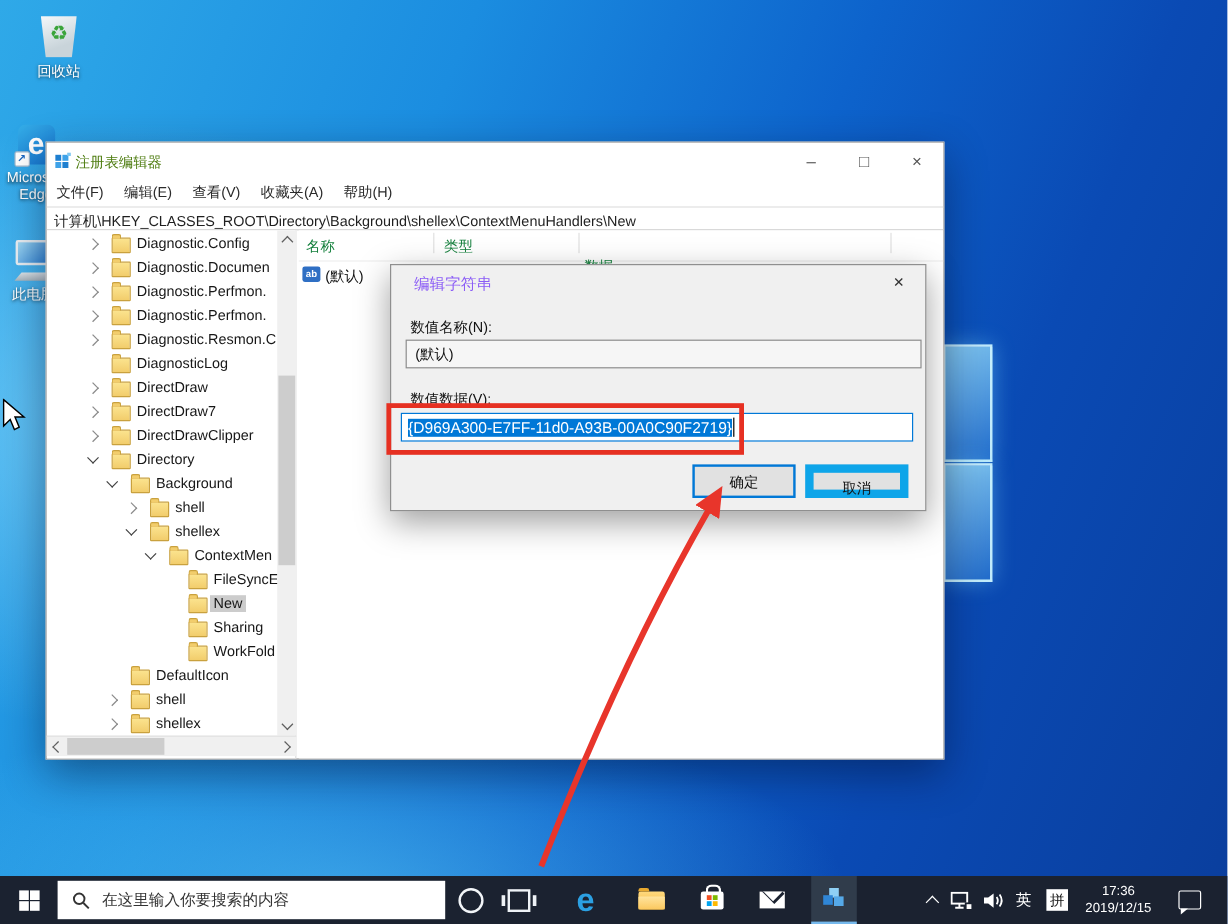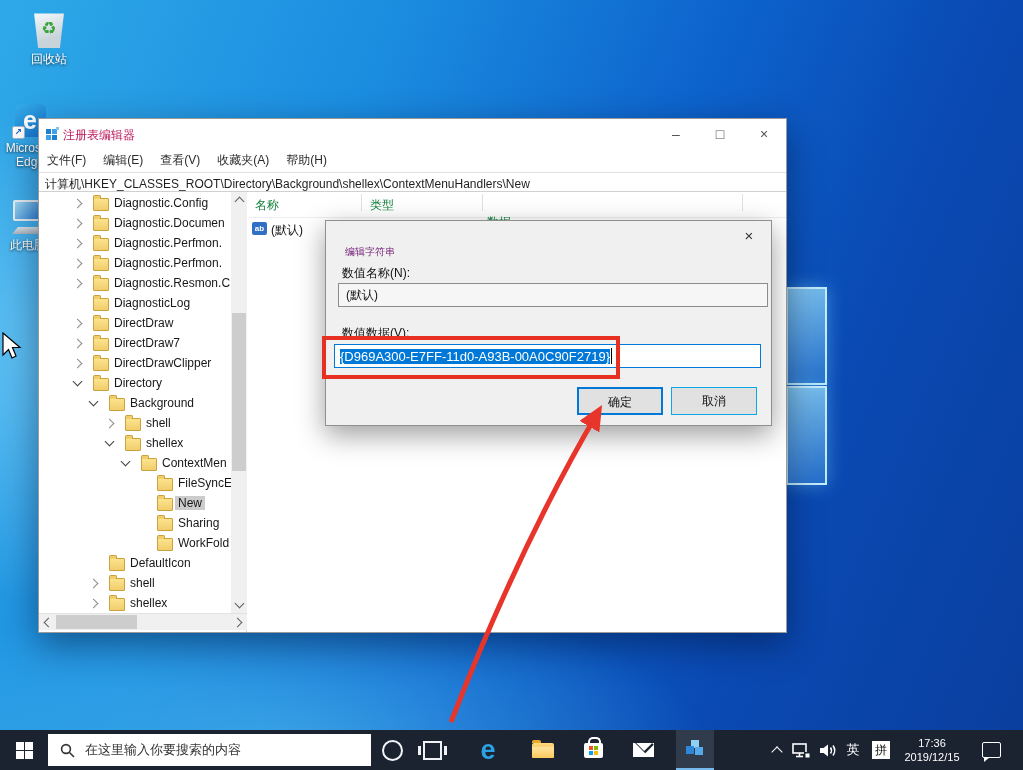--- a/index.html
+++ b/index.html
@@ -27,21 +27,21 @@
   .shortcut-arrow{width:11px;height:11px;background:#fff;border:1px solid #9fb7cc;border-radius:2px;
     color:#1a66c0;font-size:9px;line-height:10px;text-align:center;font-weight:bold;}
   .pc-monitor{width:26px;height:17px;border:2px solid #e9eef2;border-radius:2px;
     background:linear-gradient(135deg,#9fd8f2,#2a7fd4);}
   .pc-kbd{width:26px;height:7px;background:linear-gradient(#dfe6ea,#aab6bd);transform:skewX(-40deg);}
 
   
   #regwin{left:38px;top:118px;width:747px;height:513px;background:#fff;border:1px solid #9a9a9a;
     box-shadow:0 12px 34px rgba(0,10,40,.45);z-index:20;}
   .titlebar{left:0;top:0;width:100%;height:30px;background:#fff;}
-  .title-text{left:24px;top:8px;font-size:12px;color:#be185d;}
+  .title-text{left:24px;top:8px;font-size:12px;color:#4d7c0f;}
   .win-ctl{top:0;width:44px;height:30px;text-align:center;line-height:30px;color:#555;font-size:14px;}
   .menubar{left:0;top:30px;width:100%;height:23px;background:#fff;display:flex;align-items:center;
     padding-left:8px;box-sizing:border-box;gap:17px;}
   .menu-item{font-size:12px;color:#2b2b2b;}
   .addressbar{left:0;top:53px;width:100%;height:20px;background:#fff;border-top:1px solid #e0e0e0;
     border-bottom:1px solid #d0d0d0;box-sizing:border-box;}
   .address-text{left:6px;top:3px;font-size:12px;color:#1f1f1f;white-space:nowrap;}
 
   
   #treepanel{left:0;top:73px;width:208px;height:440px;background:#fff;border-right:1px solid #dcdcdc;box-sizing:border-box;overflow:hidden;}
@@ -63,33 +63,33 @@
   
   #listpanel{left:210px;top:73px;right:0;bottom:0;background:#fff;}
   .col-head{position:absolute;top:5px;font-size:12px;color:#15803d;}
   .col-sep{position:absolute;top:2px;width:1px;height:17px;background:#e0e0e0;}
   .regsz-icon{position:absolute;width:15px;height:13px;background:#2f6fc4;border-radius:2px;color:#fff;
     font-size:8px;font-weight:bold;text-align:center;line-height:13px;}
 
   
   #dialog{left:325px;top:220px;width:447px;height:206px;background:#f0f0f0;border:1px solid #8f8f8f;
     box-shadow:0 9px 26px rgba(0,0,0,.38);z-index:30;box-sizing:border-box;}
-  .dlg-title{left:19px;top:24px;font-size:10px;color:#701a75;}
+  .dlg-title{left:19px;top:7px;font-size:13px;color:#8b5cf6;}
   .dlg-close{right:10px;top:5px;width:24px;height:20px;text-align:center;line-height:20px;font-size:15px;color:#333;}
   .dlg-label{font-size:12px;color:#111;}
   #dlg-name-field{left:12px;top:62px;width:421px;height:22px;background:#f6f6f6;border:1px solid #8c8c8c;
     font-size:12px;color:#111;line-height:22px;padding-left:7px;box-sizing:content-box;}
   #dlg-data-input{left:8px;top:123px;width:427px;height:24px;background:#fff;border:1px solid #0078d7;
     display:flex;align-items:center;padding-left:5px;box-sizing:border-box;white-space:nowrap;overflow:hidden;}
   .sel-text{background:#0078d7;color:#fff;font-size:13px;}
   .caret{display:inline-block;width:1px;height:16px;background:#000;margin-left:1px;}
   .dlg-btn{position:absolute;top:166px;width:86px;height:28px;background:#e1e1e1;font-size:12px;color:#111;
     text-align:center;line-height:26px;box-sizing:border-box;}
   #btn-ok{left:251px;border:2px solid #0078d7;}
-  #btn-cancel{left:345px;border:1px solid #0ea5e9;}
+  #btn-cancel{left:345px;border:7px solid #0ea5e9;}
 
   
   #red-rect{left:322px;top:336px;width:298px;height:43px;border:4px solid #e63022;z-index:40;box-sizing:border-box;}
   #arrow-svg{left:0;top:0;z-index:45;pointer-events:none;}
 
   
   #taskbar{left:0;top:730px;width:1023px;height:40px;background:#1b2230;z-index:60;}
   .tb-item{position:absolute;top:0;height:40px;display:flex;align-items:center;justify-content:center;}
   .start-grid{display:grid;grid-template-columns:8px 8px;grid-template-rows:8px 8px;gap:1px;}
   .start-grid span{background:#fff;}

